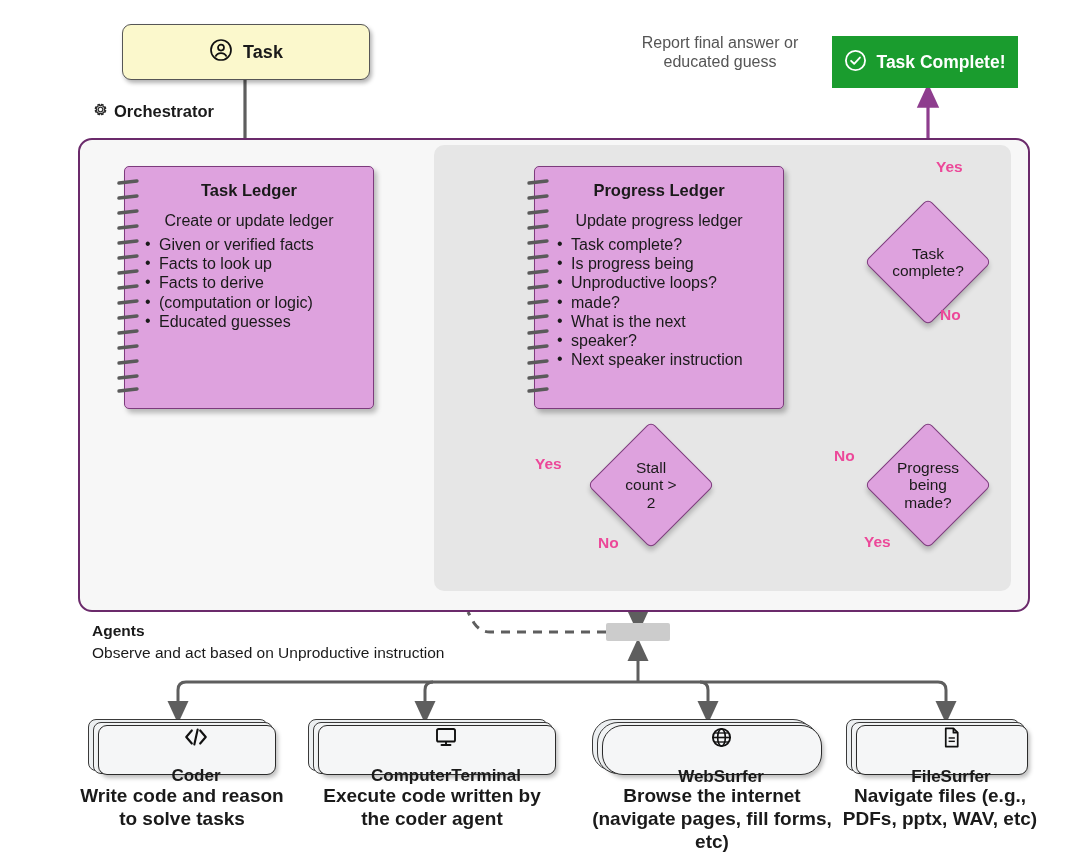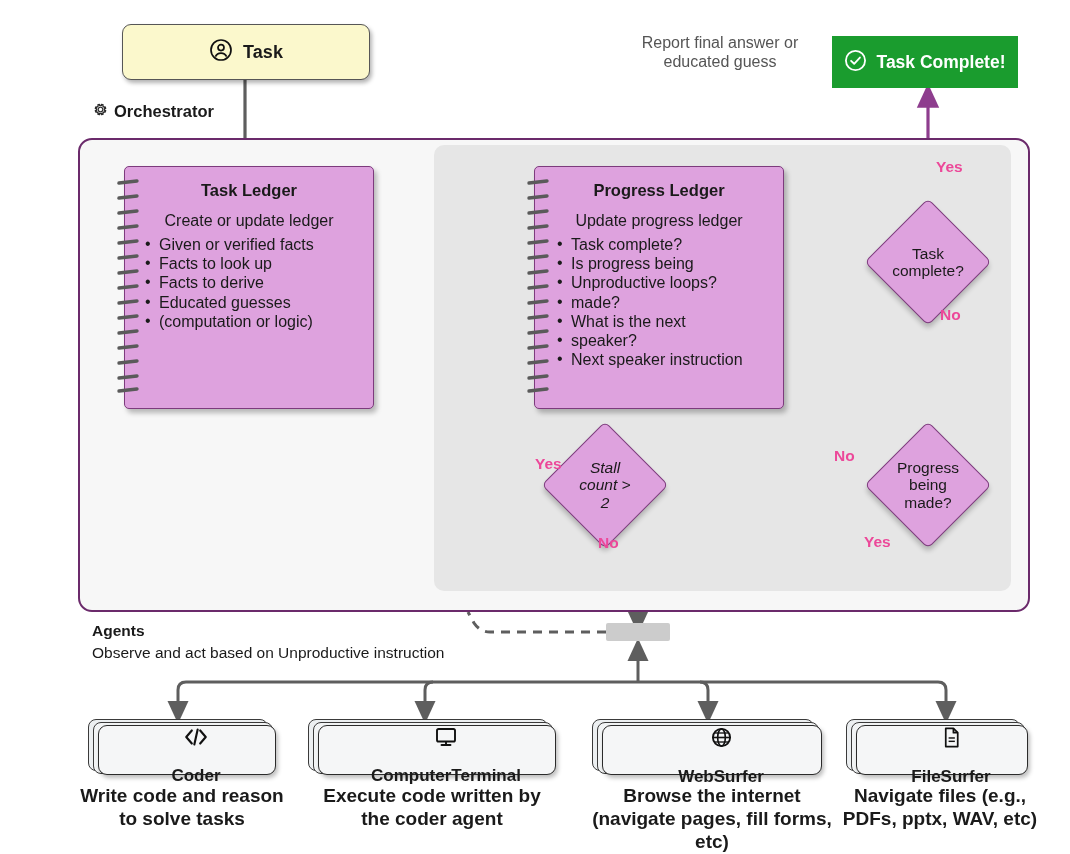--- a/index.html
+++ b/index.html
@@ -53,21 +53,21 @@
     position:absolute;left:50%;top:50%;transform:translate(-50%,-50%) rotate(45deg);
     background:#dea2de;border:1.6px solid #7d3b7d;border-radius:6px;
     box-shadow:3px 3px 5px rgba(0,0,0,.22);
   }
   .diamond-txt{position:relative;text-align:center;font-size:15.5px;line-height:1.12;z-index:2;}
 
   #d-task-complete{left:866px;top:200px;width:124px;height:124px;}
   #d-task-complete .diamond-shape{width:88px;height:88px;}
   #d-progress-made{left:866px;top:423px;width:124px;height:124px;}
   #d-progress-made .diamond-shape{width:88px;height:88px;}
-  #d-stall{left:543px;top:423px;width:124px;height:124px;font-style:italic;}
+  #d-stall{left:589px;top:423px;width:124px;height:124px;}
   #d-stall .diamond-shape{width:88px;height:88px;}
 
   
   #report-note{left:616px;top:34px;width:208px;text-align:center;font-size:16px;line-height:1.18;color:#555;}
   #task-complete-btn{
     left:832px;top:36px;width:186px;height:52px;background:#1a9c2e;border-radius:0;
     display:flex;align-items:center;justify-content:center;gap:9px;color:#fff;
   }
   #task-complete-btn .lbl{font-size:17.5px;font-weight:600;}
 
@@ -86,21 +86,21 @@
     box-shadow:2px 3px 4px rgba(0,0,0,.26);display:flex;align-items:center;gap:14px;padding-left:18px;box-sizing:border-box;flex-direction:column;}
   .agent .card .lbl{font-size:17px;font-weight:700;}
   .agent .desc{position:absolute;top:66px;left:-10px;width:208px;text-align:center;font-size:19px;line-height:1.2;font-weight:bold;}
 
   #ag-coder{left:88px;top:719px;}
   #ag-terminal{left:308px;top:719px;}
   #ag-web{left:592px;top:719px;}
   #ag-file{left:846px;top:719px;}
   #ag-terminal .stack-b,#ag-terminal .stack-m,#ag-terminal .card{width:238px;}
   #ag-terminal .desc{width:236px;left:6px;}
-  #ag-web .stack-b,#ag-web .stack-m,#ag-web .card{width:220px;}
+  #ag-web .stack-b,#ag-web .stack-m,#ag-web .card{width:220px;border-radius:21px;}
   #ag-web .desc{width:248px;left:-4px;}
   #ag-file .stack-b,#ag-file .stack-m,#ag-file .card{width:172px;}
   #ag-file .desc{width:200px;left:-6px;}
 
   svg.overlay{position:absolute;left:0;top:0;width:1070px;height:854px;pointer-events:none;}
   svg.overlay.under{z-index:0;}
 </style>
 </head>
 <body>
 
@@ -219,22 +219,22 @@
           <line x1="2" y1="201" x2="20" y2="199"></line>
         <line x1="2" y1="214" x2="20" y2="212"></line>
       </g>
     </svg>
     <h3>Task Ledger</h3>
     <div class="sub">Create or update ledger</div>
     <ul>
       <li>Given or verified facts</li>
       <li>Facts to look up</li>
       <li>Facts to derive</li>
+      <li style="list-style:none;">(computation or logic)</li>
       <li>Educated guesses</li>
-      <li style="list-style:none;">(computation or logic)</li>
     </ul>
   </div>
 
   <div class="abs ledger" id="progress-ledger">
     <svg class="spiral" viewBox="0 0 22 220" preserveAspectRatio="none">
       <g stroke="#5a5a5a" stroke-width="3.4" stroke-linecap="round">
         <line x1="2" y1="6" x2="20" y2="4"></line>
           <line x1="2" y1="21" x2="20" y2="19"></line>
         <line x1="2" y1="36" x2="20" y2="34"></line>
           <line x1="2" y1="51" x2="20" y2="49"></line>

